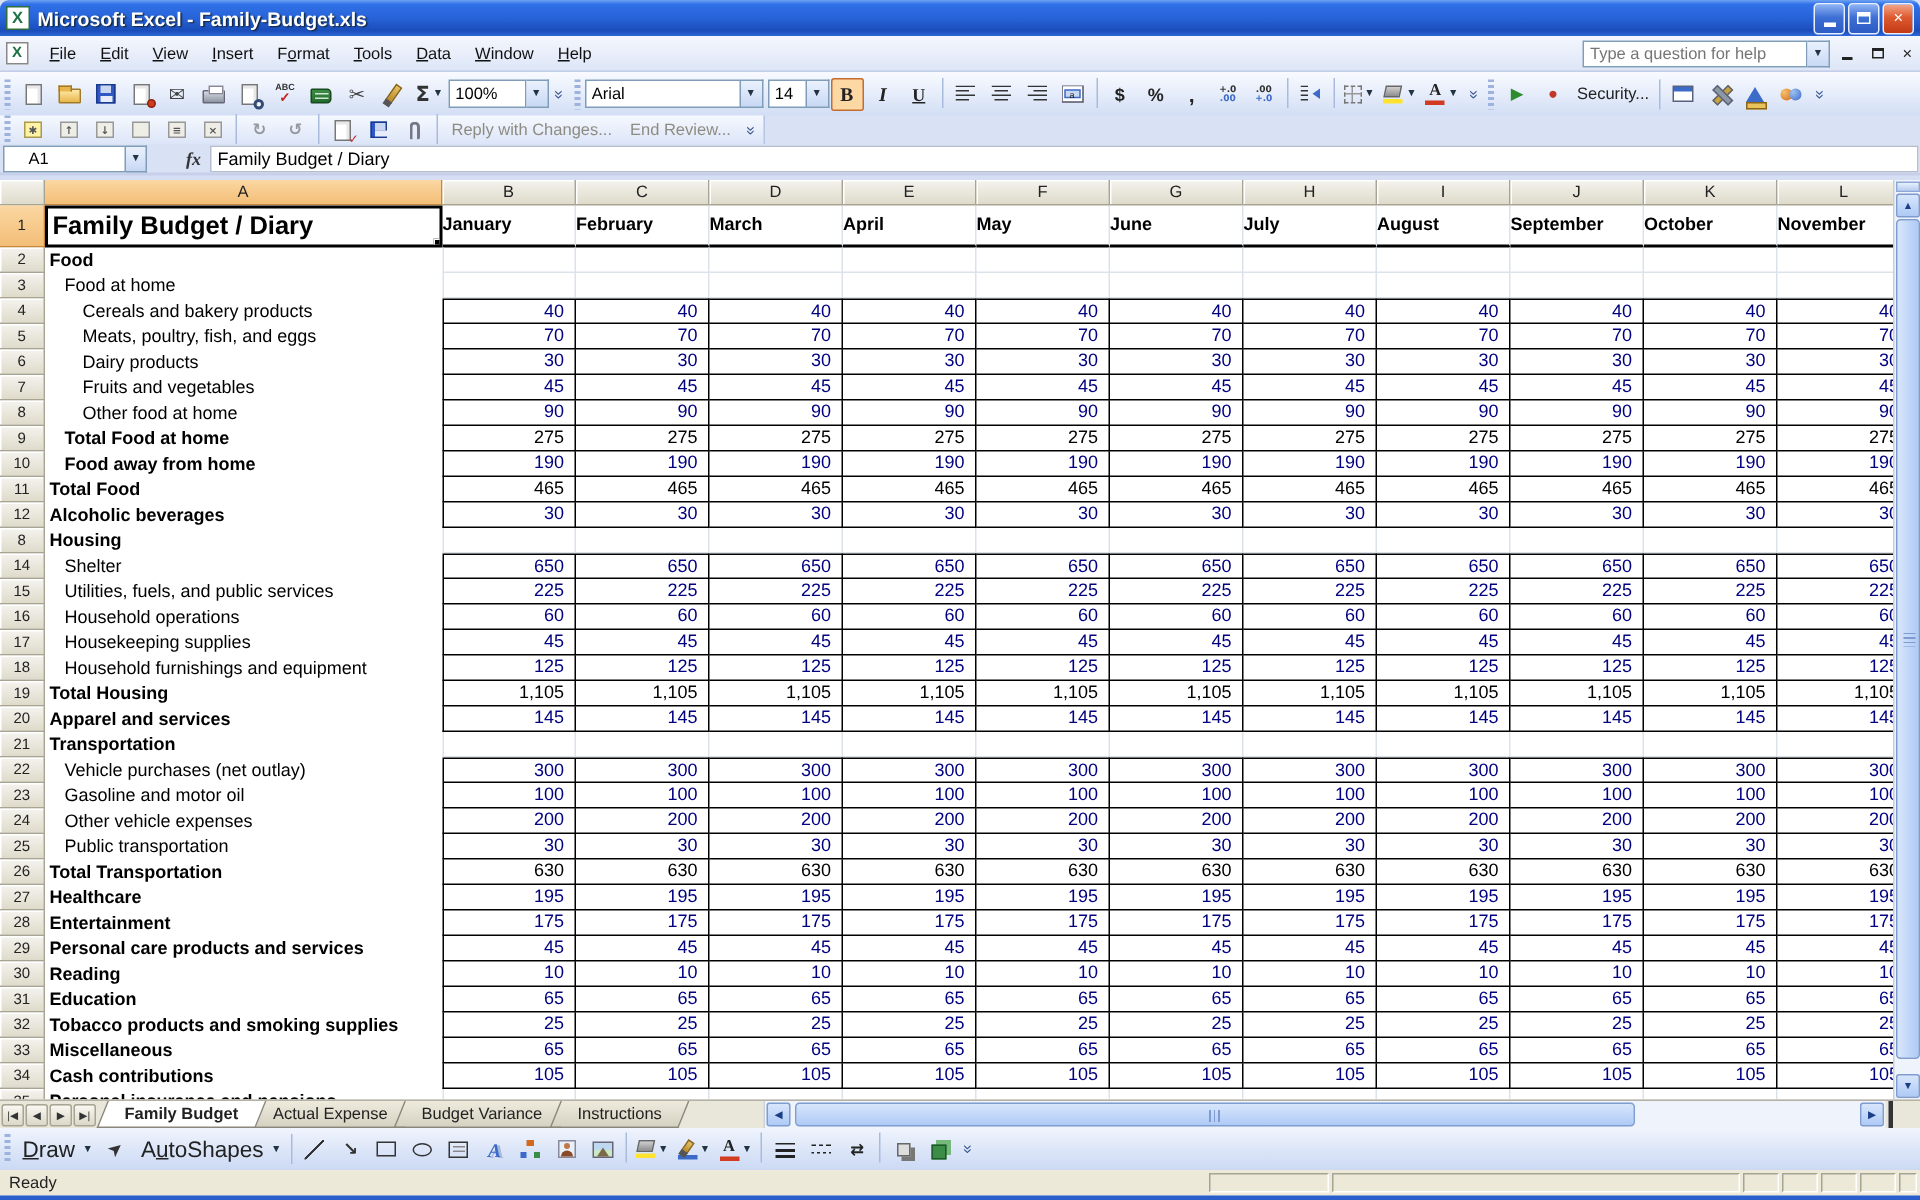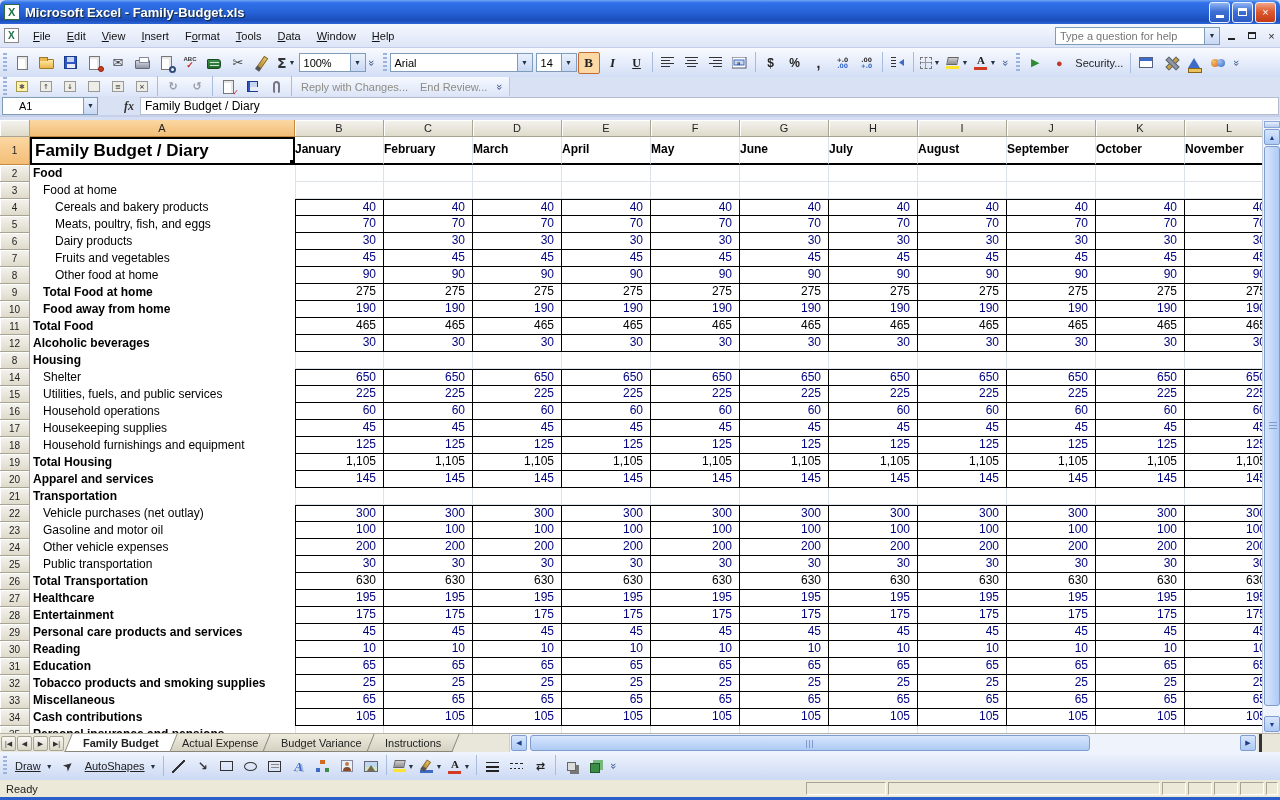--- a/index.html
+++ b/index.html
@@ -183,21 +183,21 @@
     background:linear-gradient(180deg,#D8E6FC,#AECAF6);color:#1B3E87;font-size:7px;display:flex;align-items:center;justify-content:center;}
   #hthumb{position:absolute;left:20px;top:1px;width:560px;height:16px;border:1px solid #7E9CCE;border-radius:3px;
     background:linear-gradient(180deg,#D8E6FC,#AECAF6);}
   #hthumb::after{content:"";position:absolute;top:4px;left:50%;width:9px;height:8px;margin-left:-4px;
     background:repeating-linear-gradient(90deg,#7E9CCE 0 1px,transparent 1px 3px);}
   #tabsplit{width:3px;background:#333;margin-left:2px;flex:none;}
   #tabcorner{width:18px;background:#E9E7DA;flex:none;}
 
   
   #drawbar{left:0;top:752px;width:1280px;height:28px;display:flex;align-items:center;background:linear-gradient(180deg,#F0F4FD,#CBD9F4);}
-  .dlabel{font-size:11px;color:#222;margin:8px 2px;text-decoration:underline;}
+  .dlabel{font-size:15px;color:#222;margin:8px 2px;}
   .dd8{font-size:7px;color:#234;margin-left:3px;}
 
   
   #statusbar{left:0;top:780px;width:1280px;height:17px;background:#ECE9D8;display:flex;align-items:center;font-size:11px;color:#222;}
   #statusbar .msg{margin-left:6px;flex:none;}
   .pane{height:13px;border:1px solid;border-color:#A8A494 #FFF #FFF #A8A494;margin-left:2px;flex:none;}
   #bottomstrip{left:0;top:797px;width:1280px;height:3px;background:#2A5FCB;}
 </style>
 </head>
 <body>
@@ -281,21 +281,21 @@
         <b class="sum">Σ</b>
         <span class="dd7">▼</span>
       </span>
     </span>
   <span class="combo" style="width:52px">
     <span>100%</span>
   </span>
     <span class="dbtn">▼</span>
   <span class="chev"></span>
   <span class="handle"></span>
-  <span class="combo" style="width:128px">
+  <span class="combo" style="width:104px">
     <span>Arial</span>
   </span>
     <span class="dbtn">▼</span>
   <span class="combo" style="width:26px;margin-left:3px">
     <span>14</span>
   </span>
     <span class="dbtn">▼</span>
   <span id="fmt-icons" style="display:flex">
       <span class="tbtn active-toggle">
         <b class="bold-g">B</b>

